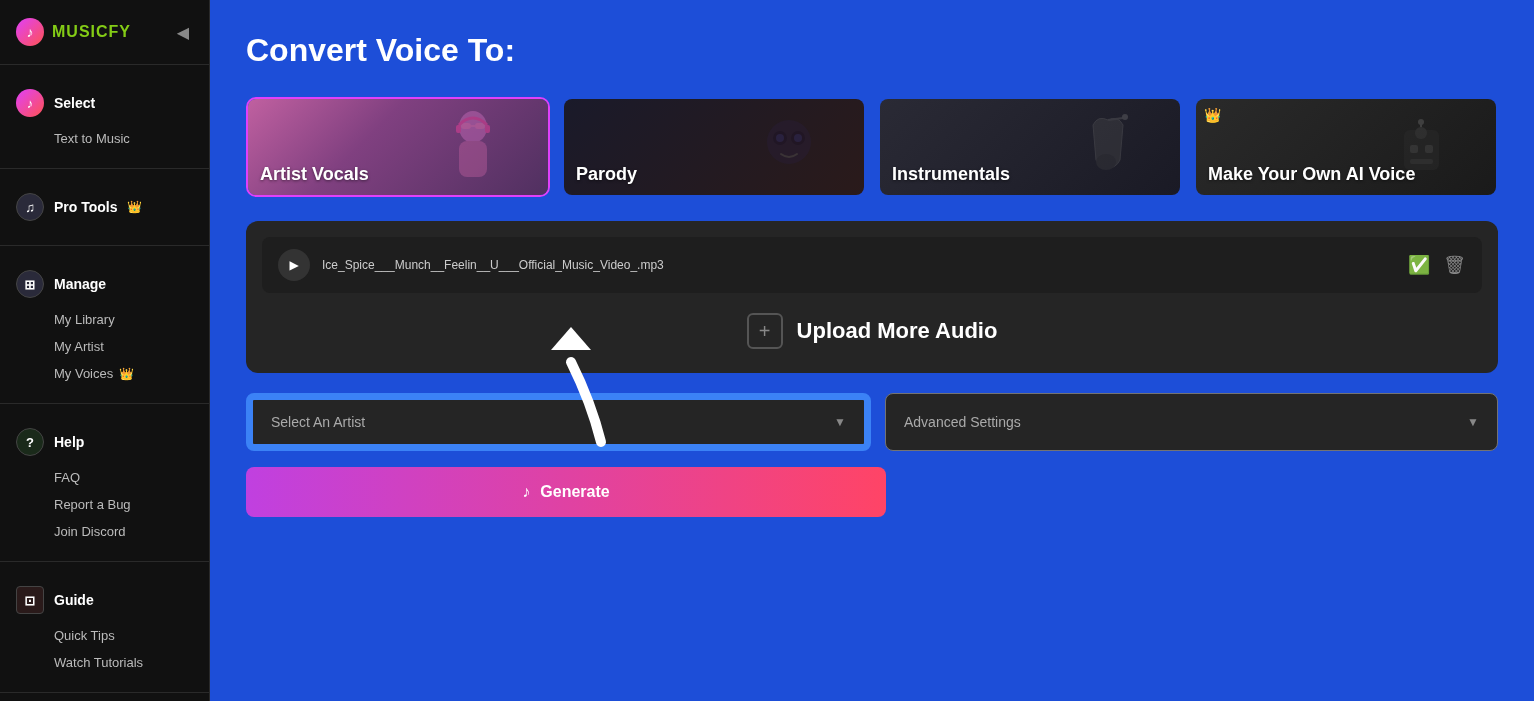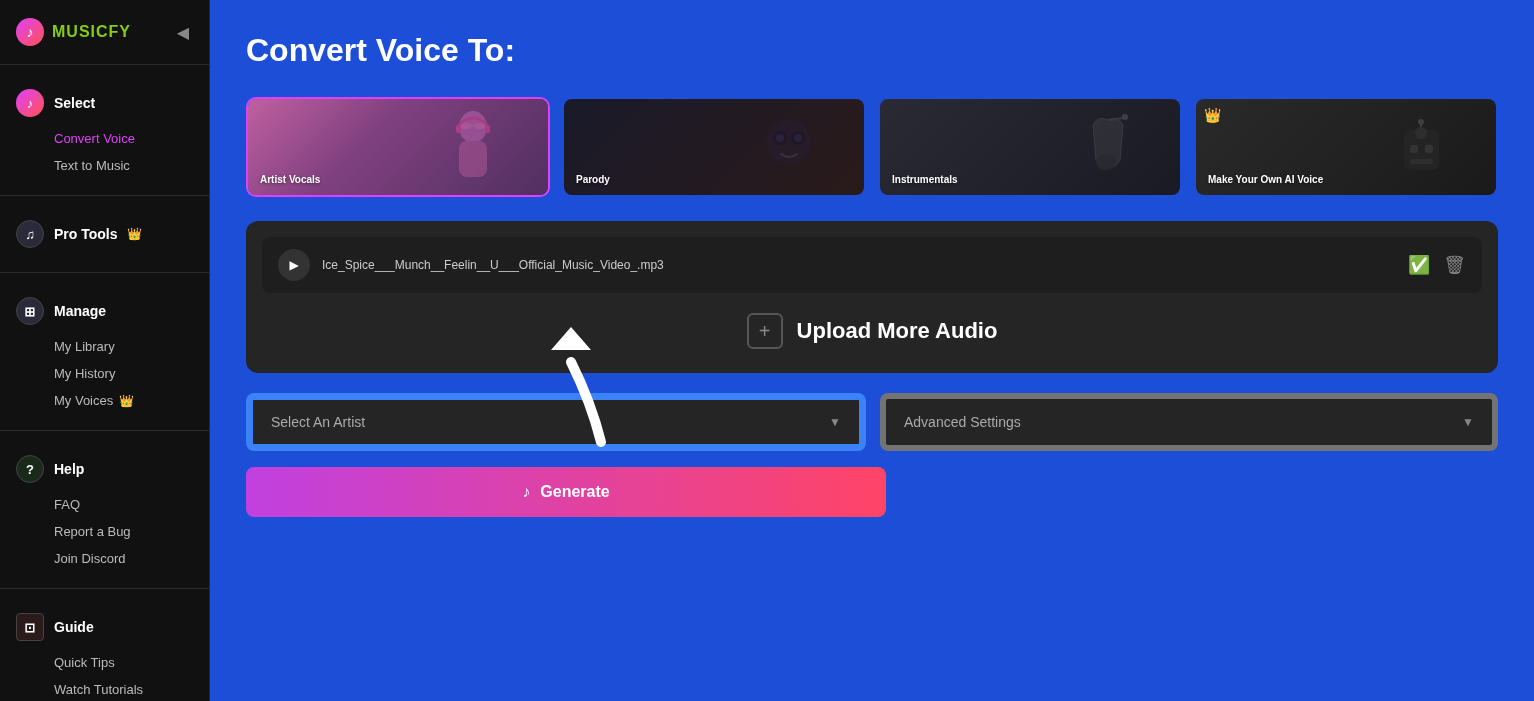--- a/index.html
+++ b/index.html
@@ -192,21 +192,21 @@
       align-items: center;
       justify-content: center;
       font-size: 48px;
       opacity: 0.6;
     }
 
     .voice-card-label {
       position: relative;
       z-index: 2;
       padding: 10px 12px;
-      font-size: 10px;
+      font-size: 18px;
       font-weight: 600;
       color: #fff;
       text-shadow: 0 1px 3px rgba(0,0,0,0.5);
     }
 
     .crown-badge {
       position: absolute;
       top: 8px;
       left: 8px;
       font-size: 14px;
@@ -310,21 +310,21 @@
       font-size: 14px;
       display: flex;
       align-items: center;
       justify-content: space-between;
       cursor: pointer;
     }
 
     .advanced-settings-dropdown {
       flex: 1;
       background: #252525;
-      border: 6px solid #737373;
+      border: 1px solid #737373;
       border-radius: 8px;
       padding: 14px 18px;
       color: #aaa;
       font-size: 14px;
       display: flex;
       align-items: center;
       justify-content: space-between;
       cursor: pointer;
     }
 
@@ -374,23 +374,20 @@
       <span class="logo-text">MUSICFY</span>
     </div>
     <button class="collapse-btn">◀</button>
   </div>
 
   <div class="sidebar-section">
     <div class="sidebar-section-title">
       <div class="sidebar-section-icon">♪</div>
       <span>Select</span>
     </div>
-    <div class="sidebar-item active">
-      <span>Convert Voice</span>
-    </div>
     <div class="sidebar-item">
       <span>Text to Music</span>
     </div>
   </div>
 
   <div class="sidebar-section">
     <div class="sidebar-section-title sidebar-section-manage">
       <div class="sidebar-section-icon" style="background:#2a2a3a; border:1px solid #444;">♫</div>
       <span>Pro Tools</span>
       <span class="crown-icon">👑</span>
@@ -399,21 +396,21 @@
 
   <div class="sidebar-section sidebar-section-manage">
     <div class="sidebar-section-title">
       <div class="sidebar-section-icon" style="background:#2a2a3a; border:1px solid #444;">⊞</div>
       <span>Manage</span>
     </div>
     <div class="sidebar-item">
       <span>My Library</span>
     </div>
     <div class="sidebar-item">
-      <span>My History</span>
+      <span>My Artist</span>
     </div>
     <div class="sidebar-item">
       <span>My Voices</span>
       <span class="crown-icon">👑</span>
     </div>
   </div>
 
   <div class="sidebar-section sidebar-section-help">
     <div class="sidebar-section-title">
       <div class="sidebar-section-icon" style="background:#1a2a1a; border:1px solid #444; border-radius:50%;">?</div>

